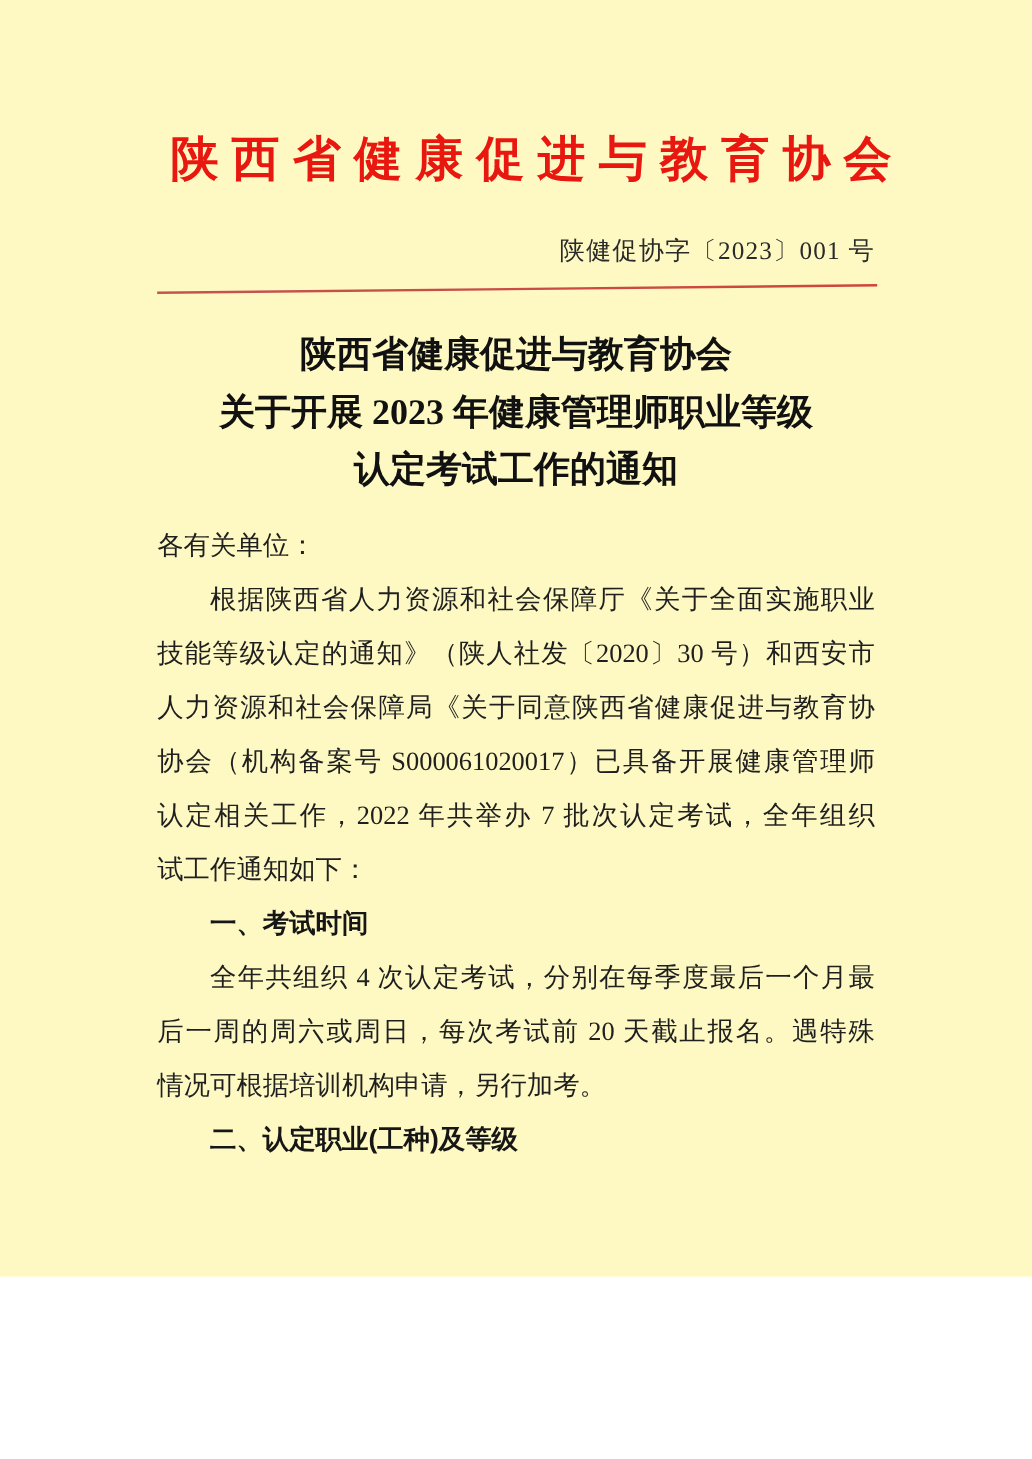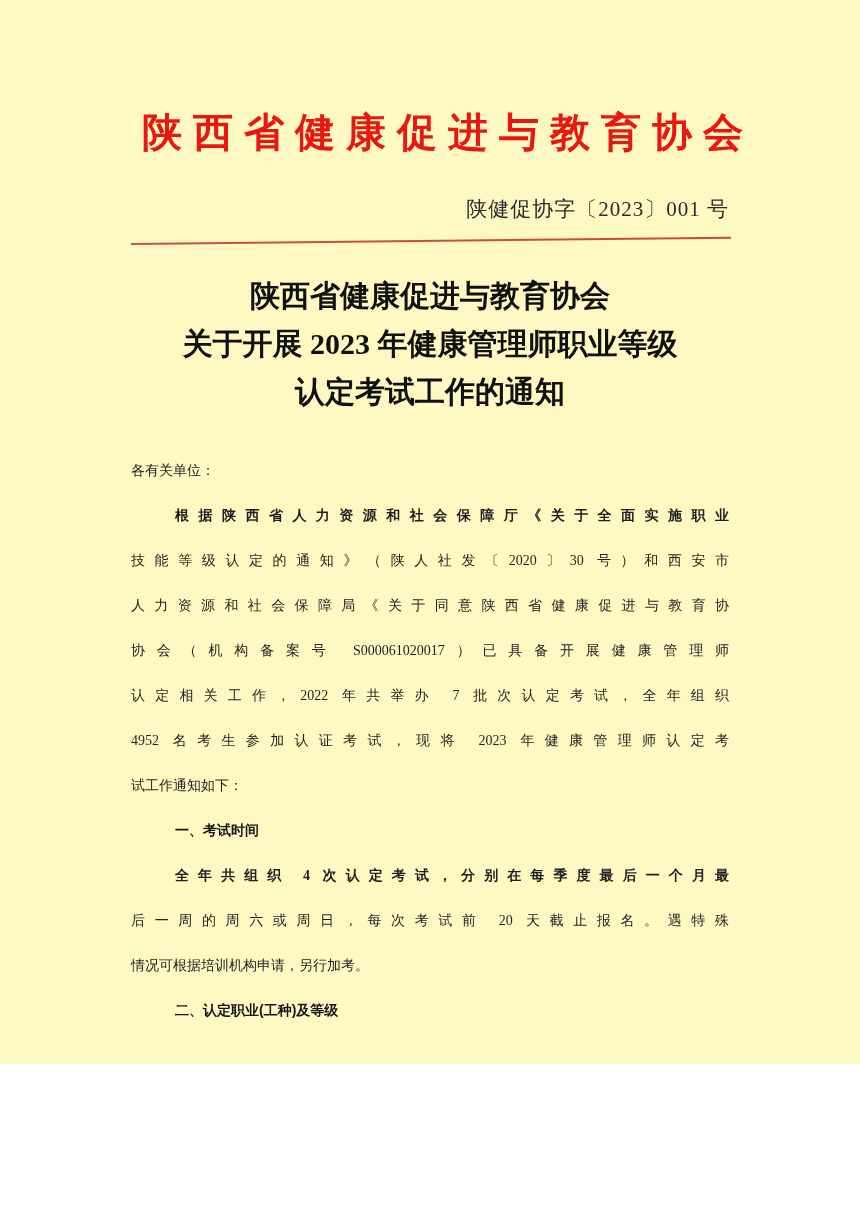--- a/index.html
+++ b/index.html
@@ -62,29 +62,29 @@
     width: 658px;
     text-align: center;
     font-size: 30px;
     line-height: 48px;
     font-weight: bold;
     color: #111111;
   }
   
   .body-text {
     position: absolute;
-    top: 448px;
+    top: 432px;
     left: 131px;
     width: 598px;
-    font-size: 14px;
+    font-size: 22px;
     line-height: 45px;
     color: #1f1f1f;
   }
   .line { white-space: normal; }
-  .indent { text-indent: 44px; font-weight: bold; }
+  .indent { text-indent: 44px; }
   .just {
     text-align: justify;
     text-align-last: justify;
   }
   .heading {
     font-family: "Liberation Sans", "DejaVu Sans", sans-serif;
     font-weight: bold;
     color: #161616;
   }
   
@@ -117,21 +117,20 @@
     <div>认定考试工作的通知</div>
   </div>
 
   <div class="body-text">
     <div class="line">各有关单位：</div>
     <div class="line indent just">根据陕西省人力资源和社会保障厅《关于全面实施职业</div>
     <div class="line just">技能等级认定的通知》（陕人社发〔2020〕30 号）和西安市</div>
     <div class="line just">人力资源和社会保障局《关于同意陕西省健康促进与教育协</div>
     <div class="line just">协会（机构备案号 S000061020017）已具备开展健康管理师</div>
     <div class="line just">认定相关工作，2022 年共举办 7 批次认定考试，全年组织</div>
-    <div class="line just">4952 名考生参加认证考试，现将 2023 年健康管理师认定考</div>
     <div class="line">试工作通知如下：</div>
     <div class="line indent heading">一、考试时间</div>
     <div class="line indent just">全年共组织 4 次认定考试，分别在每季度最后一个月最</div>
     <div class="line just">后一周的周六或周日，每次考试前 20 天截止报名。遇特殊</div>
     <div class="line">情况可根据培训机构申请，另行加考。</div>
     <div class="line indent heading">二、认定职业(工种)及等级</div>
   </div>
 
   <div class="page-footer">1/5</div>
 

